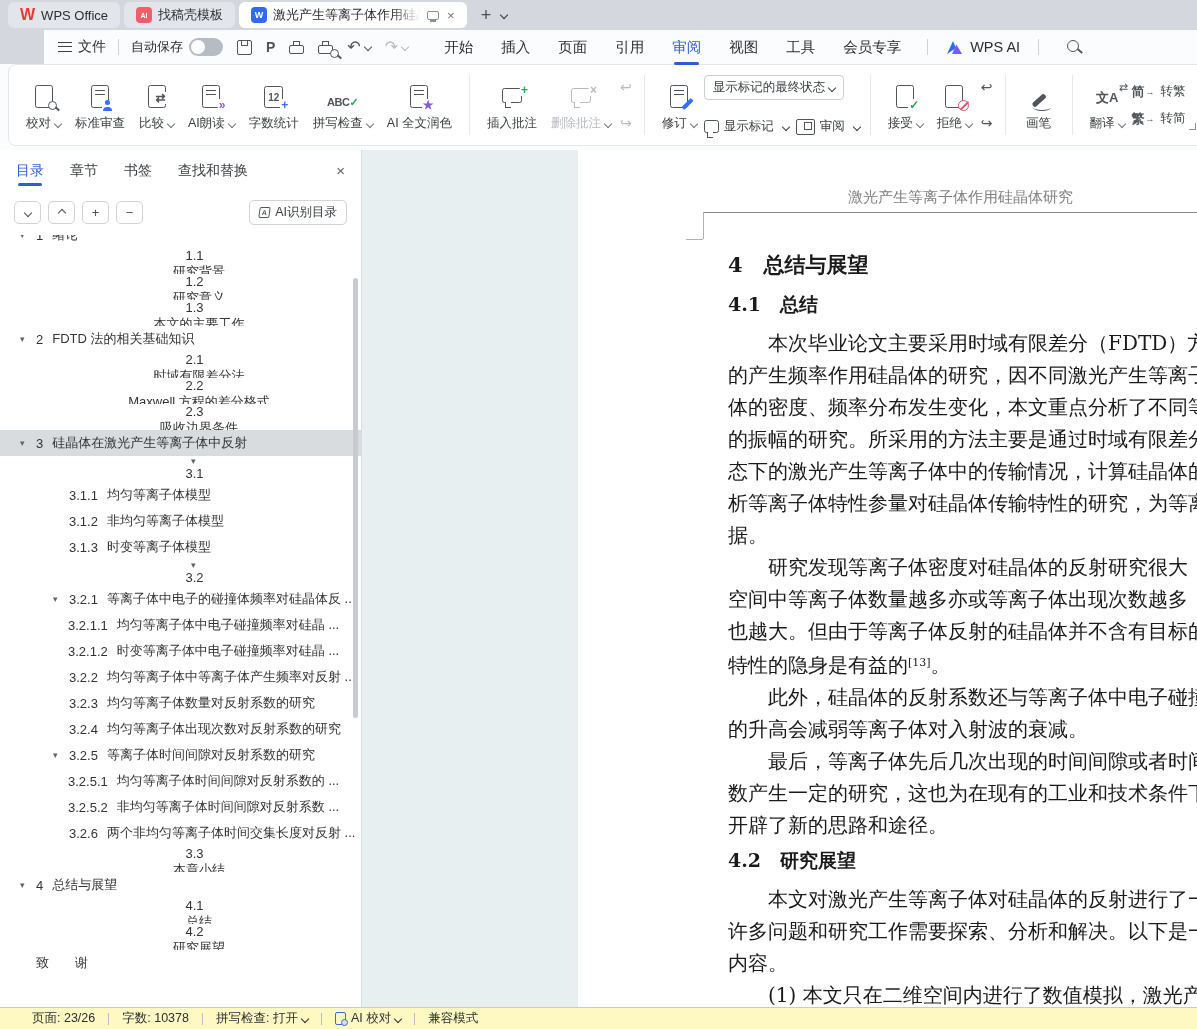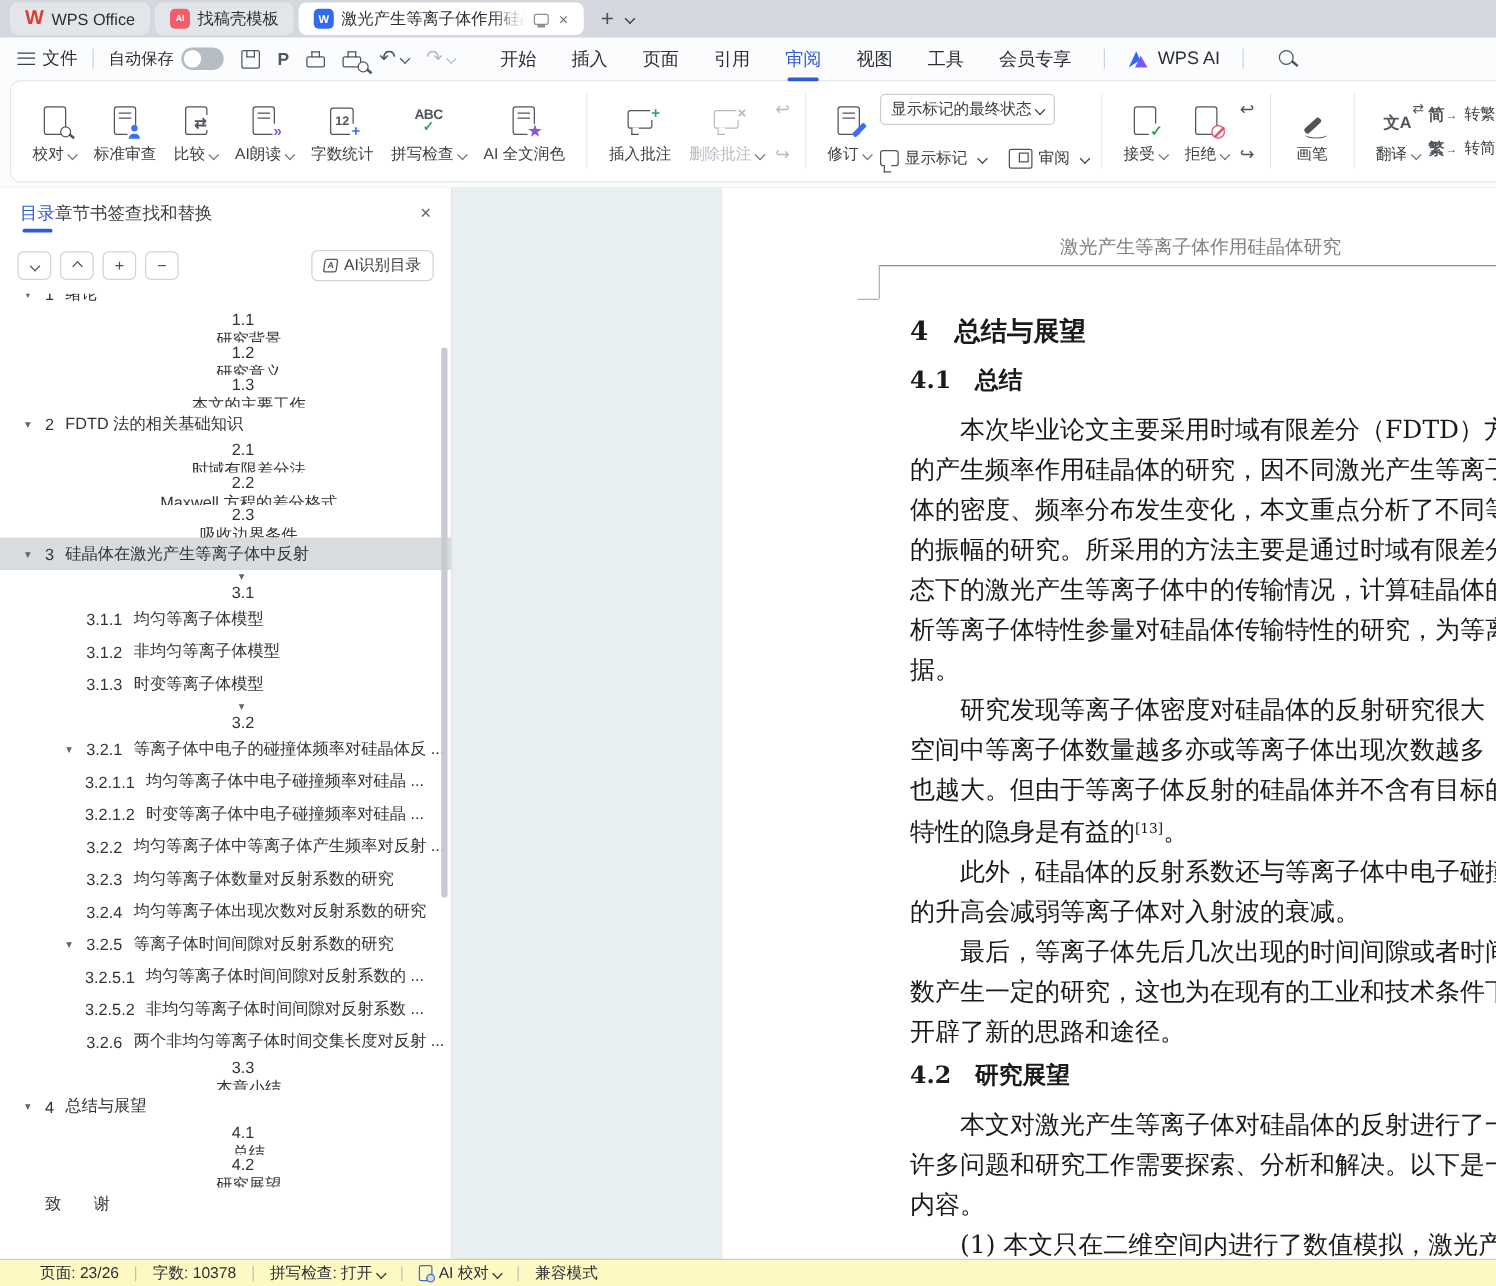--- a/index.html
+++ b/index.html
@@ -20,21 +20,21 @@
   .mini-monitor::after { content:""; position:absolute; left:2px; right:2px; bottom:-3px; height:1.3px; background:#8b9096; }
   .tab-x { color:#6f747b; font-size:13px; margin-left:2px; }
   .newtab { font-size:18px; color:#4a4f56; margin:0 6px 0 10px; }
   .tab-chev { margin-left:2px; }
 
   .chev { display:inline-block; width:6px; height:6px; border-right:1.3px solid currentColor; border-bottom:1.3px solid currentColor; transform:rotate(45deg); vertical-align:2px; margin-left:4px; }
   .chev.up { transform:rotate(-135deg); vertical-align:-2px; }
   .chev.plain { margin-left:0; }
 
   
-  .menubar { height:34px; background:#fbfcfd; display:flex; align-items:center; padding:0 14px; }
+  .menubar { height:34px; background:#fbfcfd; display:flex; align-items:center; padding:0 14px;margin-left:44px; }
   .hamb { width:14px; height:10px; border-top:1.6px solid #3c4043; border-bottom:1.6px solid #3c4043; position:relative; margin-right:6px; }
   .hamb::after { content:""; position:absolute; left:0; right:0; top:2.6px; height:1.6px; background:#3c4043; }
   .file-btn { display:flex; align-items:center; font-size:14px; color:#2c2e33; }
   .vsep { width:1px; height:16px; background:#cfd3d8; margin:0 12px; }
   .autosave { display:flex; align-items:center; gap:6px; font-size:13px; color:#2c2e33; }
   .toggle { width:34px; height:18px; border-radius:9px; background:#b6bcc4; position:relative; }
   .toggle .knob { position:absolute; left:2px; top:2px; width:14px; height:14px; border-radius:50%; background:#fff; }
   .qat { display:flex; align-items:center; gap:14px; margin:0 14px; color:#50555c; }
   .qat .qbtn { display:flex; align-items:center; }
   .i-save { width:15px; height:15px; border:1.6px solid #50555c; border-radius:2px; position:relative; }
@@ -70,45 +70,45 @@
   .i-mag::after { content:""; position:absolute; width:5px; height:1.6px; background:#50555c; right:-4px; bottom:-1px; transform:rotate(40deg); }
   .i-person { position:absolute; right:-5px; bottom:-4px; width:11px; height:11px; background:#fff; }
   .i-person::before { content:""; position:absolute; top:0; left:3px; width:4.5px; height:4.5px; border-radius:50%; background:#3370ff; }
   .i-person::after { content:""; position:absolute; bottom:0; left:1px; width:9px; height:4.5px; border-radius:4px 4px 0 0; background:#3370ff; }
   .i-bubble { position:relative; width:20px; height:15px; border:1.7px solid #50555c; border-radius:2.5px; display:inline-block; background:#fff; }
   .i-bubble::after { content:""; position:absolute; left:2px; bottom:-6px; width:5px; height:5px; border-left:1.7px solid #50555c; border-bottom:1.7px solid #50555c; background:#fff; }
   .i-bubble.dis::after { border-color:#b7bbc1; }
   .navcol { display:flex; flex-direction:column; justify-content:space-between; height:56px; padding:2px 2px; font-size:14px; }
   .i-pen { position:absolute; width:13px; height:4px; border-radius:1px; background:#3370ff; right:-7px; bottom:1px; transform:rotate(-45deg); }
   .i-12 { width:19px; height:22px; border:1.7px solid #50555c; border-radius:2.5px; font-size:10px; font-weight:bold; color:#50555c; display:flex; align-items:center; justify-content:center; position:relative; background:#fff; }
-  .i-abc { display:flex; flex-direction:column; align-items:center; line-height:1; }
+  .i-abc { display:flex; flex-direction:row; align-items:center; line-height:1; }
   .i-abc .t { font-size:11px; font-weight:bold; color:#50555c; letter-spacing:-0.5px; }
   .i-abc .c { color:#26a657; font-size:11px; font-weight:bold; margin-top:-1px; }
   .rcol { display:flex; flex-direction:column; justify-content:space-between; height:60px;text-align:center; }
   .rselect { width:140px; height:25px; border:1px solid #c9ced5; border-radius:4px; display:flex; align-items:center; justify-content:space-between; padding:0 8px; font-size:12.5px; color:#3c4043; background:#fff; }
-  .rrow { display:flex; align-items:center; gap:18px; }
+  .rrow { display:flex; align-items:center; gap:7px; }
   .rsmall { display:flex; align-items:center; gap:5px; font-size:12.5px; color:#3c4043; }
   .i-winbox { width:19px; height:16px; border:1.6px solid #50555c; border-radius:2px; position:relative; display:inline-block; }
   .i-winbox::after { content:""; position:absolute; right:2px; top:2px; width:6px; height:6px; border:1.3px solid #50555c; }
   .i-noslash { position:absolute; right:-7px; bottom:-4px; width:11px; height:11px; border:1.7px solid #e2526b; border-radius:50%; background:#fff; }
   .i-noslash::after { content:""; position:absolute; left:-0.5px; top:3.7px; width:10.5px; height:1.7px; background:#e2526b; transform:rotate(-45deg); }
   .i-penbig { width:16px; height:4.5px; border-radius:2px; background:#50555c; transform:rotate(-42deg); display:inline-block; margin-bottom:6px; }
   .squig { position:absolute; bottom:-3px; left:2px; width:18px; height:7px; border-bottom:1.7px solid #50555c; border-radius:0 0 60% 60%; }
   .i-trans { position:relative; font-weight:bold; color:#50555c; font-size:13px; line-height:1; }
   .i-trans .swap { position:absolute; top:-9px; right:-10px; font-size:11px; font-weight:normal; }
   .cvt { display:flex; align-items:center; gap:6px; font-size:12.5px; color:#3c4043; }
   .cvt .zi { font-size:13px; font-weight:bold; color:#50555c; }
   .cvt .ar { font-size:9px; color:#50555c; margin-left:-5px; vertical-align:-3px; }
   .cornerexp { position:absolute; right:4px; bottom:2px; width:7px; height:7px; border-right:1.5px solid #8b9096; border-bottom:1.5px solid #8b9096; }
   .transgroup { position:relative; display:flex; align-items:center; padding-right:14px; }
 
   
   .main { display:flex; height:857px; background:#e8eff1; }
   .sidebar { width:362px; background:#ffffff; border-right:1px solid #d9dde1; position:relative; flex-shrink:0; }
-  .stabs { display:flex; align-items:flex-start; padding:12px 16px 8px 16px; }
+  .stabs { display:flex; align-items:flex-start; gap:26px; padding:12px 16px 8px 16px; }
   .stab { font-size:14px; color:#3c4043; position:relative; padding-bottom:6px; }
   .stab.active { color:#2f5bd7; }
   .stab.active::after { content:""; position:absolute; left:2px; right:2px; bottom:0; height:3px; border-radius:2px; background:#2f5bd7; }
   .sclose { margin-left:auto; font-size:15px; color:#5f646b; padding-bottom:4px; }
   .sctrl { display:flex; align-items:center; padding:6px 14px 0 14px; gap:7px; }
   .sbtn { width:27px; height:23px; border:1px solid #d0d4d9; border-radius:5px; background:#fff; display:flex; align-items:center; justify-content:center; color:#4a4f56; font-size:13px; }
   .sbtn .chev { margin-left:0; }
   .aibtn { margin-left:auto; height:25px; border:1px solid #d0d4d9; border-radius:5px; background:#fff; display:flex; align-items:center; gap:5px; padding:0 9px; font-size:12.5px; color:#3c4043; }
   .ai-frame { width:11px; height:11px; border:1.2px solid #50555c; border-radius:2px; font-size:7px; font-weight:bold; color:#50555c; display:inline-flex; align-items:center; justify-content:center; transform:skewX(-8deg); }
   .toctree { margin-top:10px; height:740px; overflow:hidden; }

